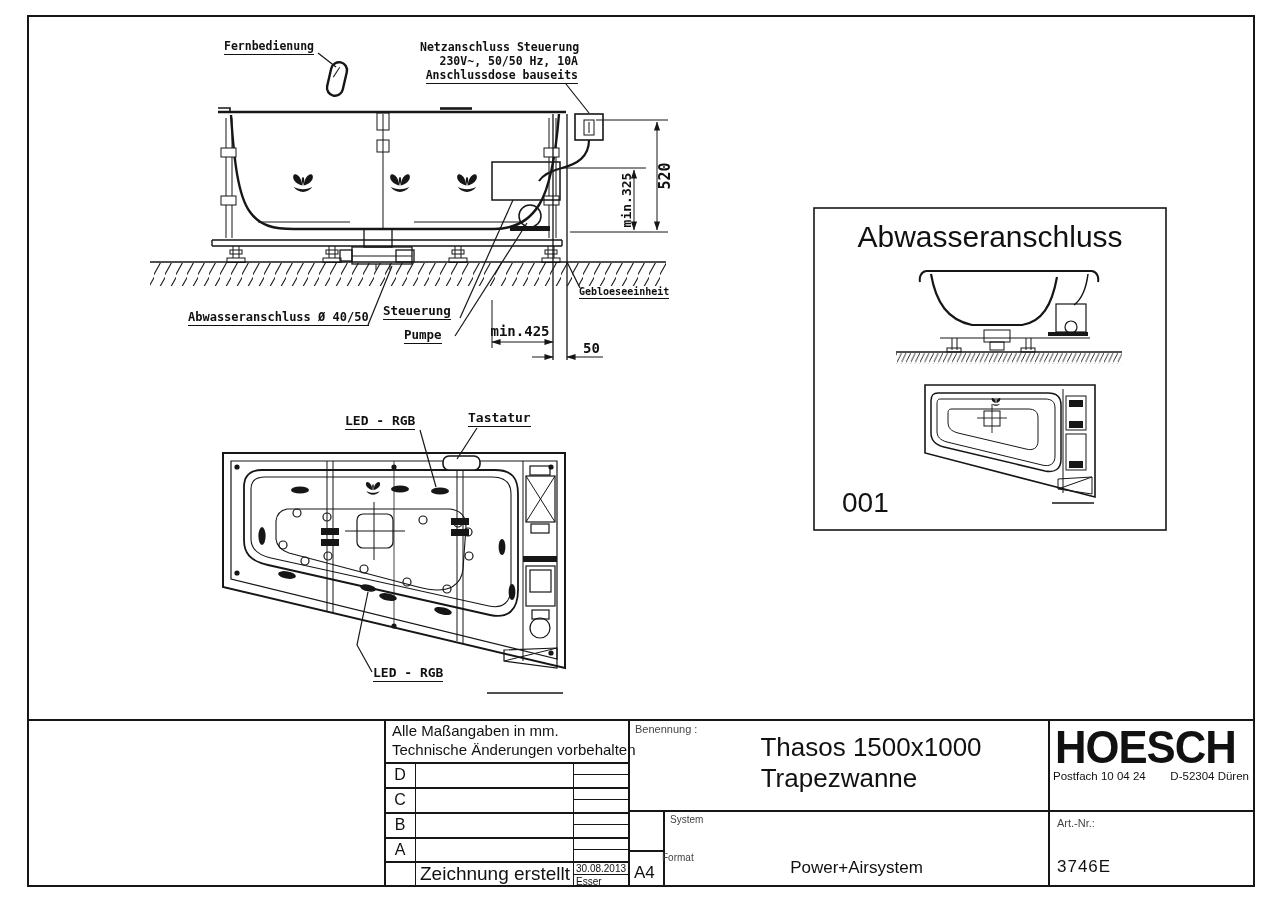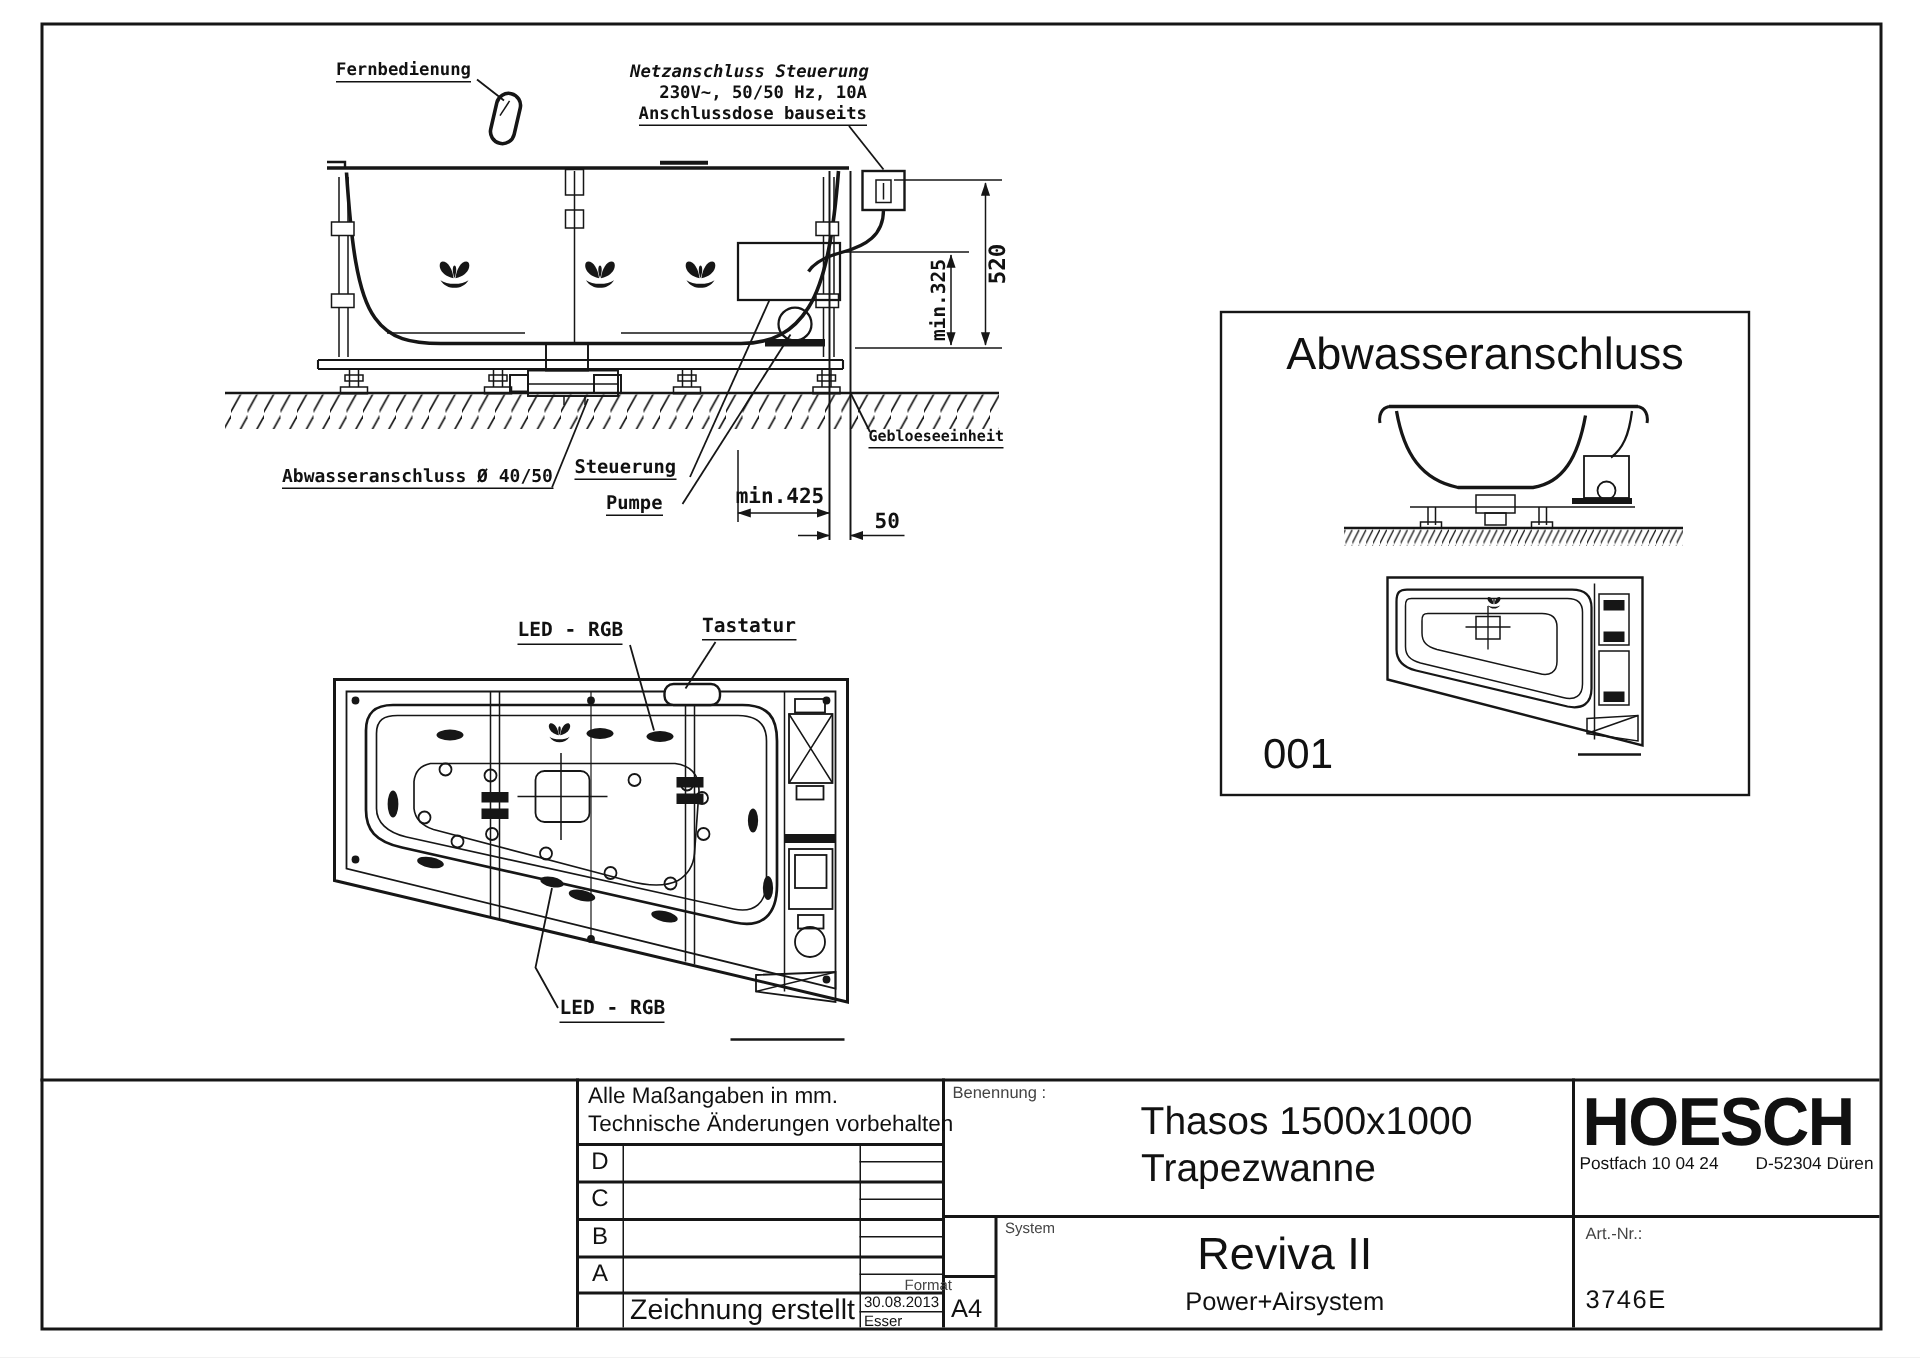--- a/index.html
+++ b/index.html
@@ -266,21 +266,21 @@
         <path d="M1058,479 L1092,477 L1092,494 L1058,489 Z"></path>
         <path d="M1058,489 L1092,477"></path>
       </g>
       <path d="M1052,503 H1094" stroke-width="1.6"></path>
     </g>
   </svg>
 
   <div class="lbl" style="left:224px;top:40px;font-size:11.5px;">
     <span class="ul">Fernbedienung</span></div>
 
-  <div class="lbl" style="left:420px;top:41px;width:158px;text-align:left;font-size:11.5px;font-style:italic;">Netzanschluss Steuerung</div>
+  <div class="lbl" style="left:420px;top:41px;width:158px;text-align:left;font-size:11.5px;">Netzanschluss Steuerung</div>
   <div class="lbl" style="left:420px;top:55px;width:158px;text-align:right;font-size:11.5px;">230V~, 50/50 Hz, 10A</div>
   <div class="lbl" style="left:420px;top:69px;width:158px;text-align:right;font-size:11.5px;">
     <span class="ul">Anschlussdose bauseits</span></div>
 
   <div class="lbl rot" style="left:643px;top:168px;width:44px;height:16px;font-size:15px;">520</div>
   <div class="lbl rot" style="left:599px;top:193px;width:56px;height:14px;font-size:13px;">min.325</div>
 
   <div class="lbl" style="left:579px;top:286px;font-size:10px;">
     <span class="ul">Gebloeseeinheit</span></div>
 
@@ -331,29 +331,28 @@
 
   <div class="tb-text ctr" style="left:385px;top:766px;width:30px;font-size:16px;">D</div>
   <div class="tb-text ctr" style="left:385px;top:791px;width:30px;font-size:16px;">C</div>
   <div class="tb-text ctr" style="left:385px;top:816px;width:30px;font-size:16px;">B</div>
   <div class="tb-text ctr" style="left:385px;top:841px;width:30px;font-size:16px;">A</div>
 
   <div class="tb-text" style="left:420px;top:863px;font-size:19px;">Zeichnung erstellt</div>
   <div class="tb-text" style="left:576px;top:863px;font-size:10px;">30.08.2013</div>
   <div class="tb-text" style="left:576px;top:876px;font-size:10px;">Esser</div>
 
-  <div class="tb-text" style="left:603px;top:852px;font-size:10px;color:#444;">Format</div>
+  <div class="tb-text" style="left:631px;top:852px;font-size:10px;color:#444;padding-left:31px;">Format</div>
   <div class="tb-text" style="left:634px;top:863px;font-size:17px;">A4</div>
 
   <div class="tb-text" style="left:635px;top:723px;font-size:11px;color:#444;">Benennung :</div>
   <div class="tb-text ctr" style="left:630px;top:733px;width:418px;font-size:26px;padding-left:32px;">Thasos 1500x1000</div>
   <div class="tb-text ctr" style="left:630px;top:764px;width:418px;font-size:26px;">Trapezwanne</div>
 
   <div class="tb-text" style="left:670px;top:814px;font-size:10px;color:#444;">System</div>
-  <div class="tb-text ctr" style="left:665px;top:820px;width:383px;font-size:30px;">Reviva II</div>
   <div class="tb-text ctr" style="left:665px;top:858px;width:383px;font-size:17px;">Power+Airsystem</div>
 
   <div class="tb-text brand" style="left:1055px;top:722px;font-size:42px;">HOESCH</div>
   <div class="tb-text" style="left:1053px;top:770px;width:196px;display:flex;justify-content:space-between;font-size:11.5px;">
     <span>Postfach 10 04 24</span>
     <span>D-52304 Düren</span>
   </div>
 
   <div class="tb-text" style="left:1057px;top:817px;font-size:11px;color:#444;">Art.-Nr.:</div>
   <div class="tb-text" style="left:1057px;top:857px;font-size:17px;letter-spacing:1px;">3746E</div>

